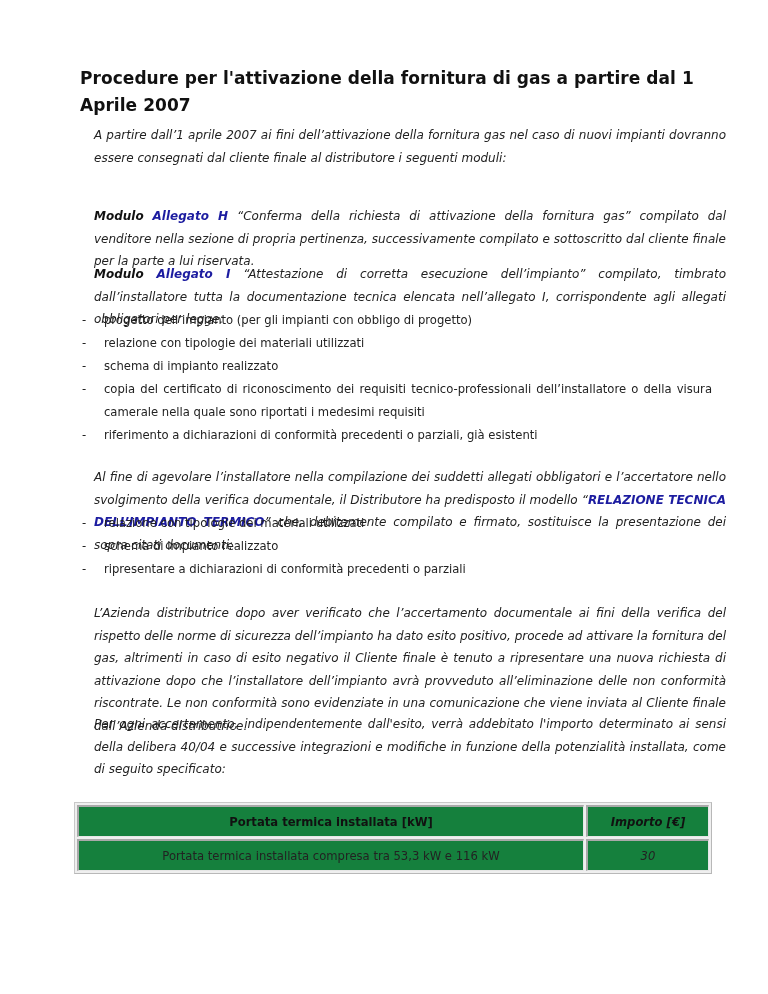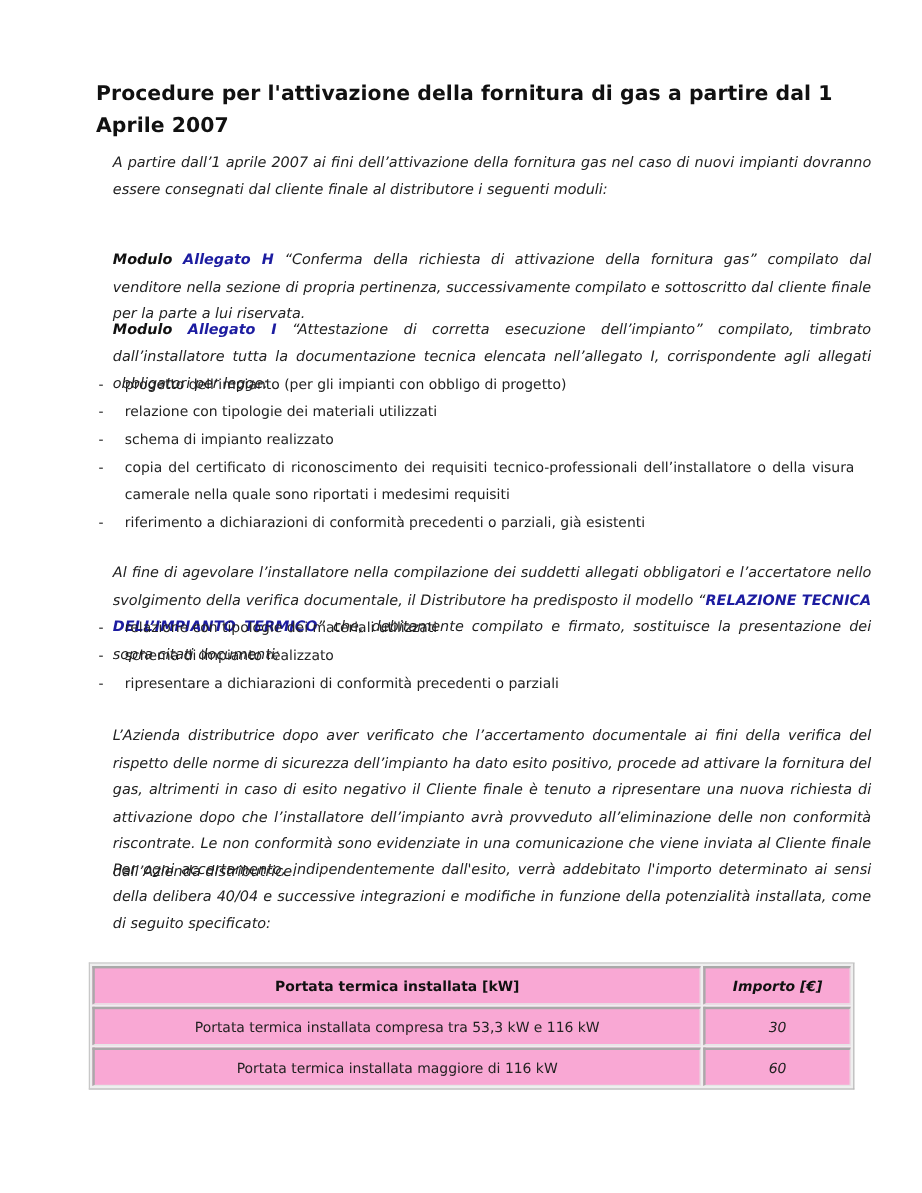--- a/index.html
+++ b/index.html
@@ -26,21 +26,21 @@
     .li .dash { position: absolute; left: 2px; top: 0; }
     .li .txt { position: absolute; left: 24px; width: 608px; text-align: justify; }
     table.fees {
       position: absolute; left: 74px; top: 802px; width: 638px;
       border-collapse: separate; border-spacing: 2px;
       border: 1px solid #c8c8c8; border-right-color: #b8b8b8; border-bottom-color: #b8b8b8;
       background: #efefef;
       font-size: 11.6px; color: #222;
     }
     table.fees td, table.fees th {
-      background: #f9a8d4; height: 29px; text-align: center; vertical-align: middle;
+      background: #15803d; height: 29px; text-align: center; vertical-align: middle;
       border-top: 2px solid #a9a9a9; border-left: 2px solid #a9a9a9;
       border-right: 1px solid #e6e6e6; border-bottom: 1px solid #e6e6e6;
       padding: 0;
     }
     table.fees th { font-weight: bold; color: #111; }
     table.fees .col2 { width: 120px; font-style: italic; }
   </style>
 </head>
 <body>
 
@@ -106,18 +106,14 @@
 <table class="fees">
   <tbody>
       <tr>
     <th>Portata termica installata [kW]</th>
     <th class="col2">Importo [€]</th>
   </tr>
   <tr>
     <td>Portata termica installata compresa tra 53,3 kW e 116 kW</td>
     <td class="col2">30</td>
   </tr>
-  <tr>
-    <td>Portata termica installata maggiore di 116 kW</td>
-    <td class="col2">60</td>
-  </tr>
 </tbody>
   </table>
 
 </body></html>

